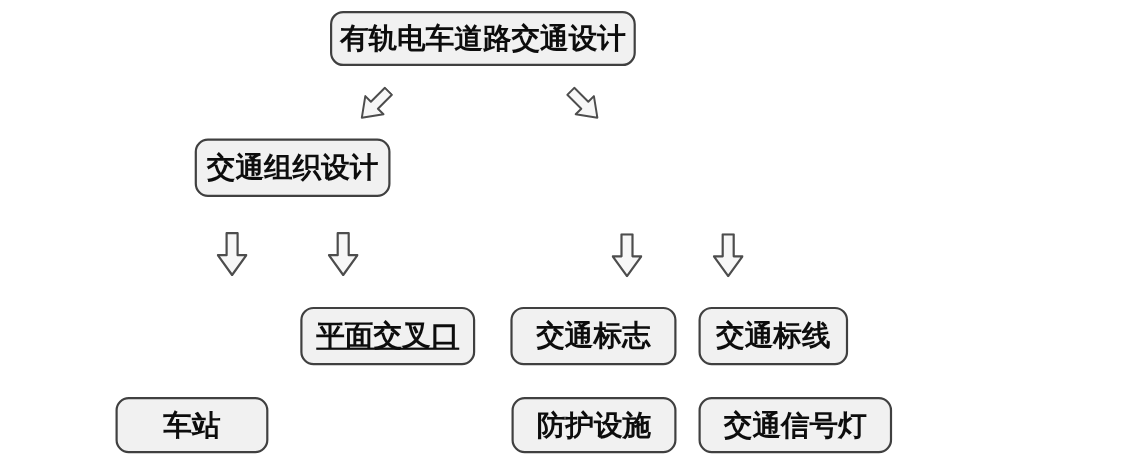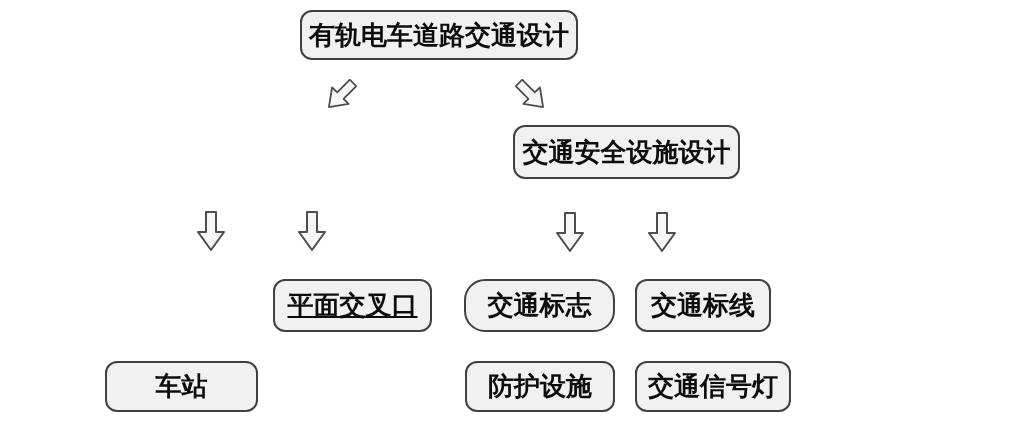--- a/index.html
+++ b/index.html
@@ -70,22 +70,22 @@
     <svg viewBox="0 0 28 40" aria-hidden="true">
         <path d="M9 1 H19 V21 H27 L14 39 L1 21 H9 Z"></path>
       </svg>
   </div>
   <div class="arrow arrow-diag rot-se" style="left:510px; top:74px;">
     <svg viewBox="0 0 28 40" aria-hidden="true">
         <path d="M9 1 H19 V21 H27 L14 39 L1 21 H9 Z"></path>
       </svg>
   </div>
 
-  <div class="node" style="left:513px; top:125px; width:227px; height:54px;">
-    <span>交通安全设施设计</span>
+  <div class="node" style="left:177px; top:126px; width:178px; height:53px;">
+    <span>交通组织设计</span>
   </div>
 
   <div class="arrow arrow-down" style="left:197px; top:211px;">
     <svg viewBox="0 0 28 40" aria-hidden="true">
         <path d="M9 1 H19 V21 H27 L14 39 L1 21 H9 Z"></path>
       </svg>
   </div>
   <div class="arrow arrow-down" style="left:298px; top:211px;">
     <svg viewBox="0 0 28 40" aria-hidden="true">
         <path d="M9 1 H19 V21 H27 L14 39 L1 21 H9 Z"></path>
@@ -98,30 +98,30 @@
   </div>
   <div class="arrow arrow-down" style="left:648px; top:212px;">
     <svg viewBox="0 0 28 40" aria-hidden="true">
         <path d="M9 1 H19 V21 H27 L14 39 L1 21 H9 Z"></path>
       </svg>
   </div>
 
   <div class="node" style="left:273px; top:279px; width:159px; height:53px;text-decoration:underline;">
     <span>平面交叉口</span>
   </div>
-  <div class="node" style="left:105px; top:361px; width:153px; height:51px;">
+  <div class="node" style="left:105px; top:361px; width:139px; height:51px;">
     <span>车站</span>
   </div>
 
-  <div class="node" style="left:464px; top:279px; width:151px; height:53px;border-radius:21px;">
+  <div class="node" style="left:464px; top:279px; width:151px; height:53px;">
     <span>交通标志</span>
   </div>
   <div class="node" style="left:635px; top:279px; width:136px; height:53px;">
     <span>交通标线</span>
   </div>
   <div class="node" style="left:465px; top:361px; width:150px; height:51px;">
     <span>防护设施</span>
   </div>
-  <div class="node" style="left:635px; top:361px; width:156px; height:51px;">
+  <div class="node" style="left:635px; top:361px; width:176px; height:51px;">
     <span>交通信号灯</span>
   </div>
 
 </div>
 
 </body></html>

